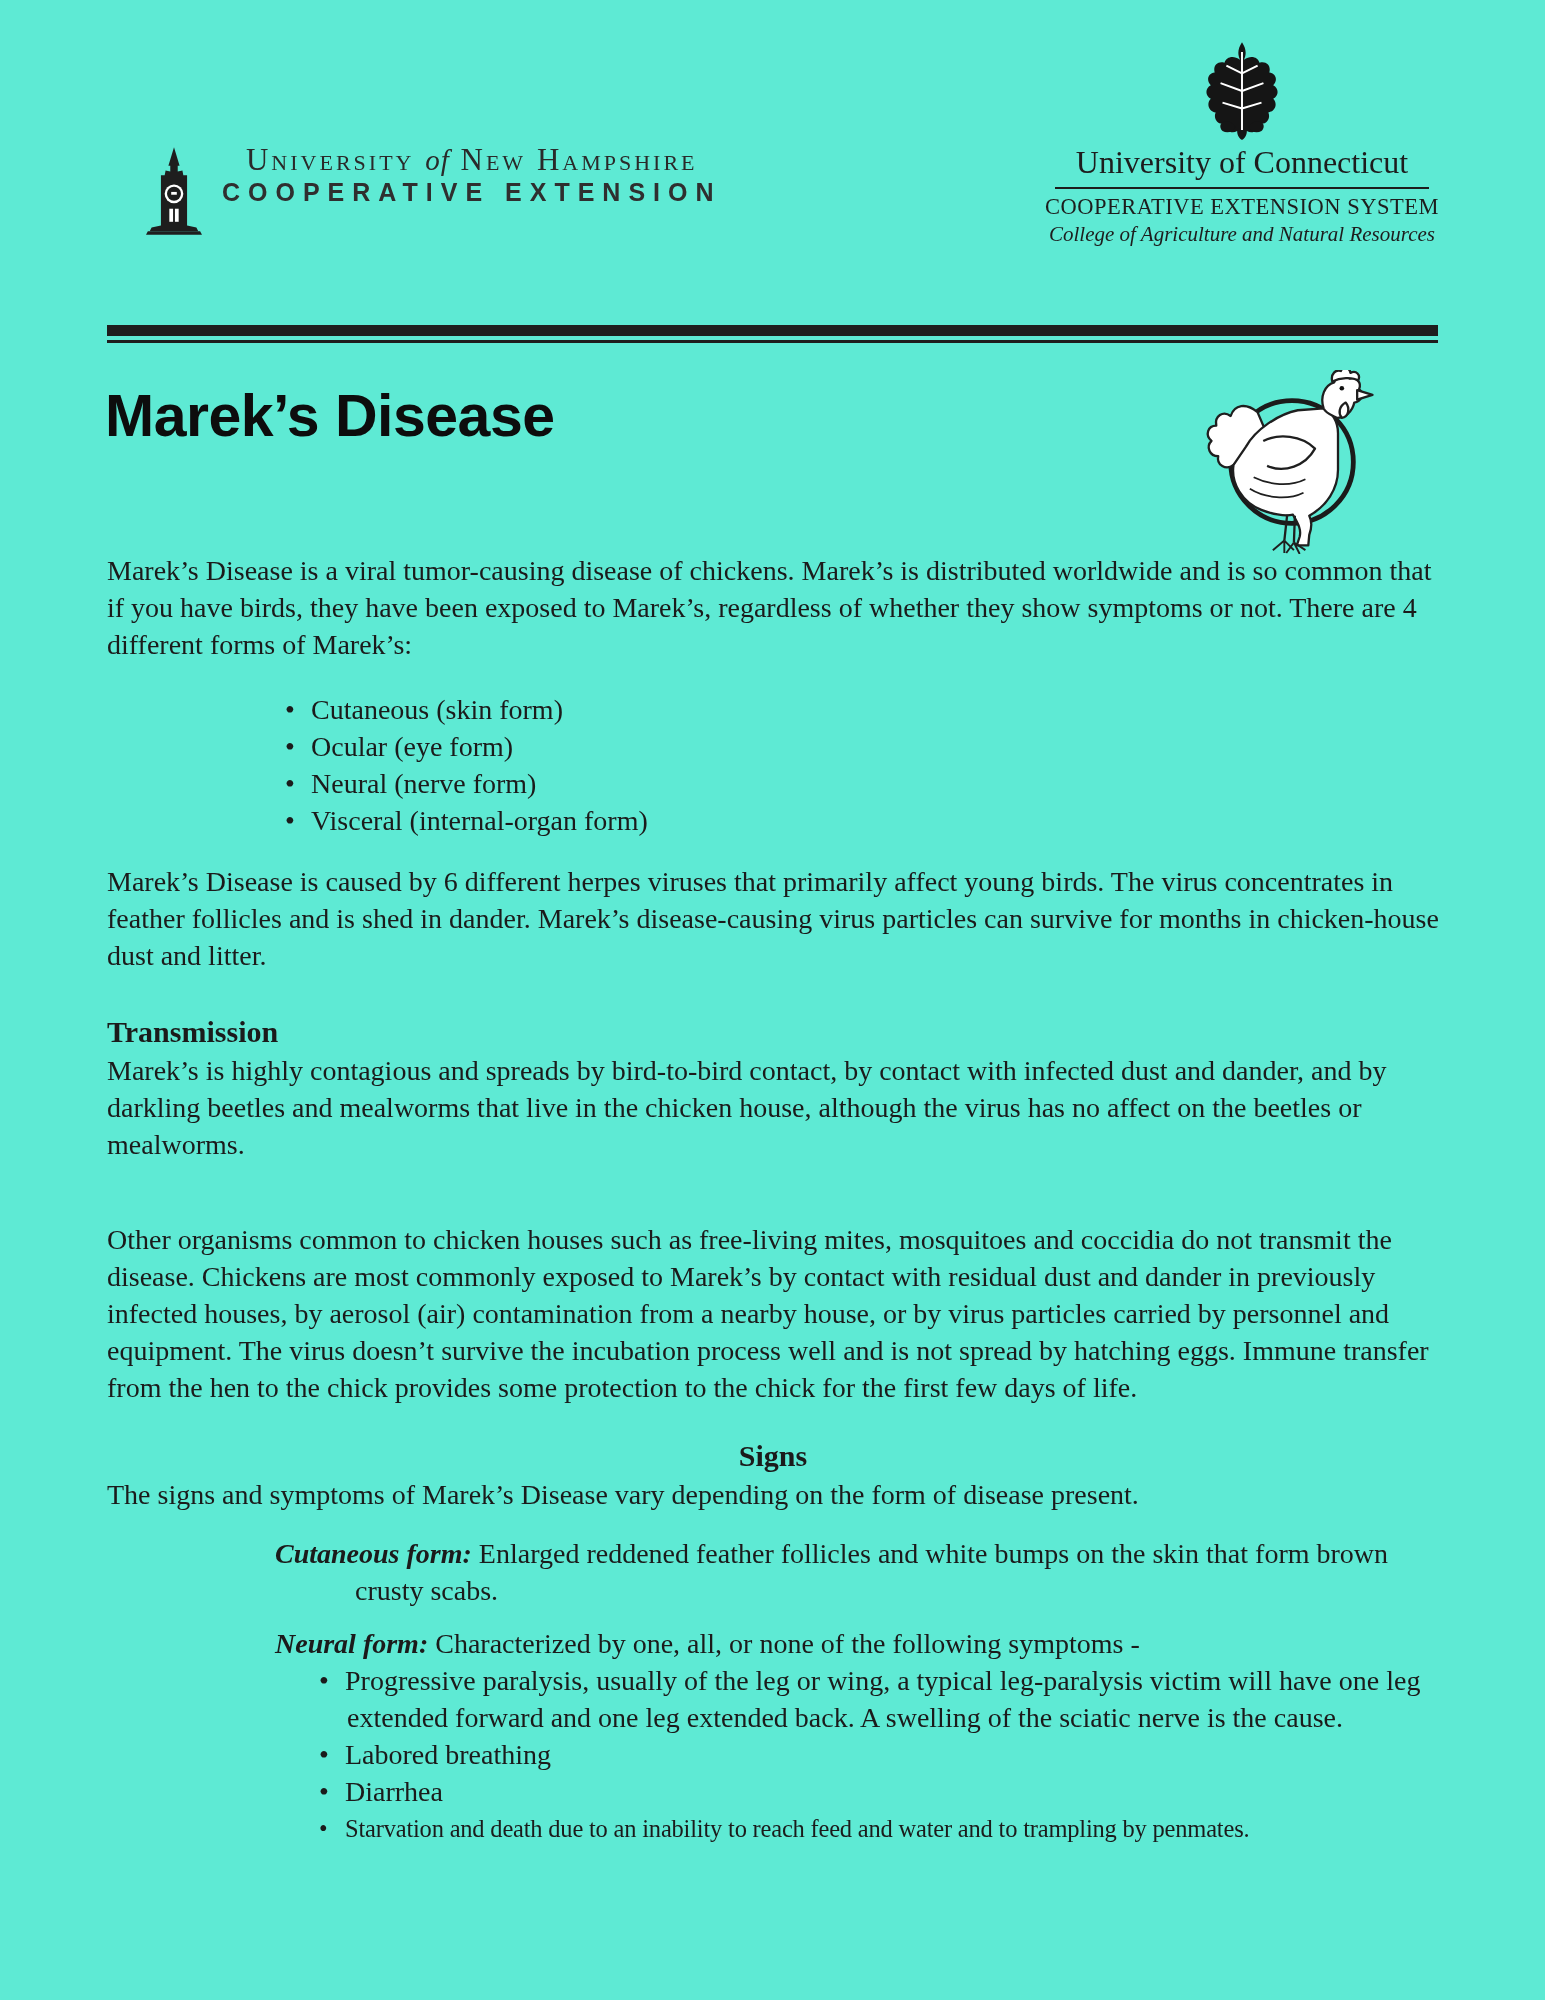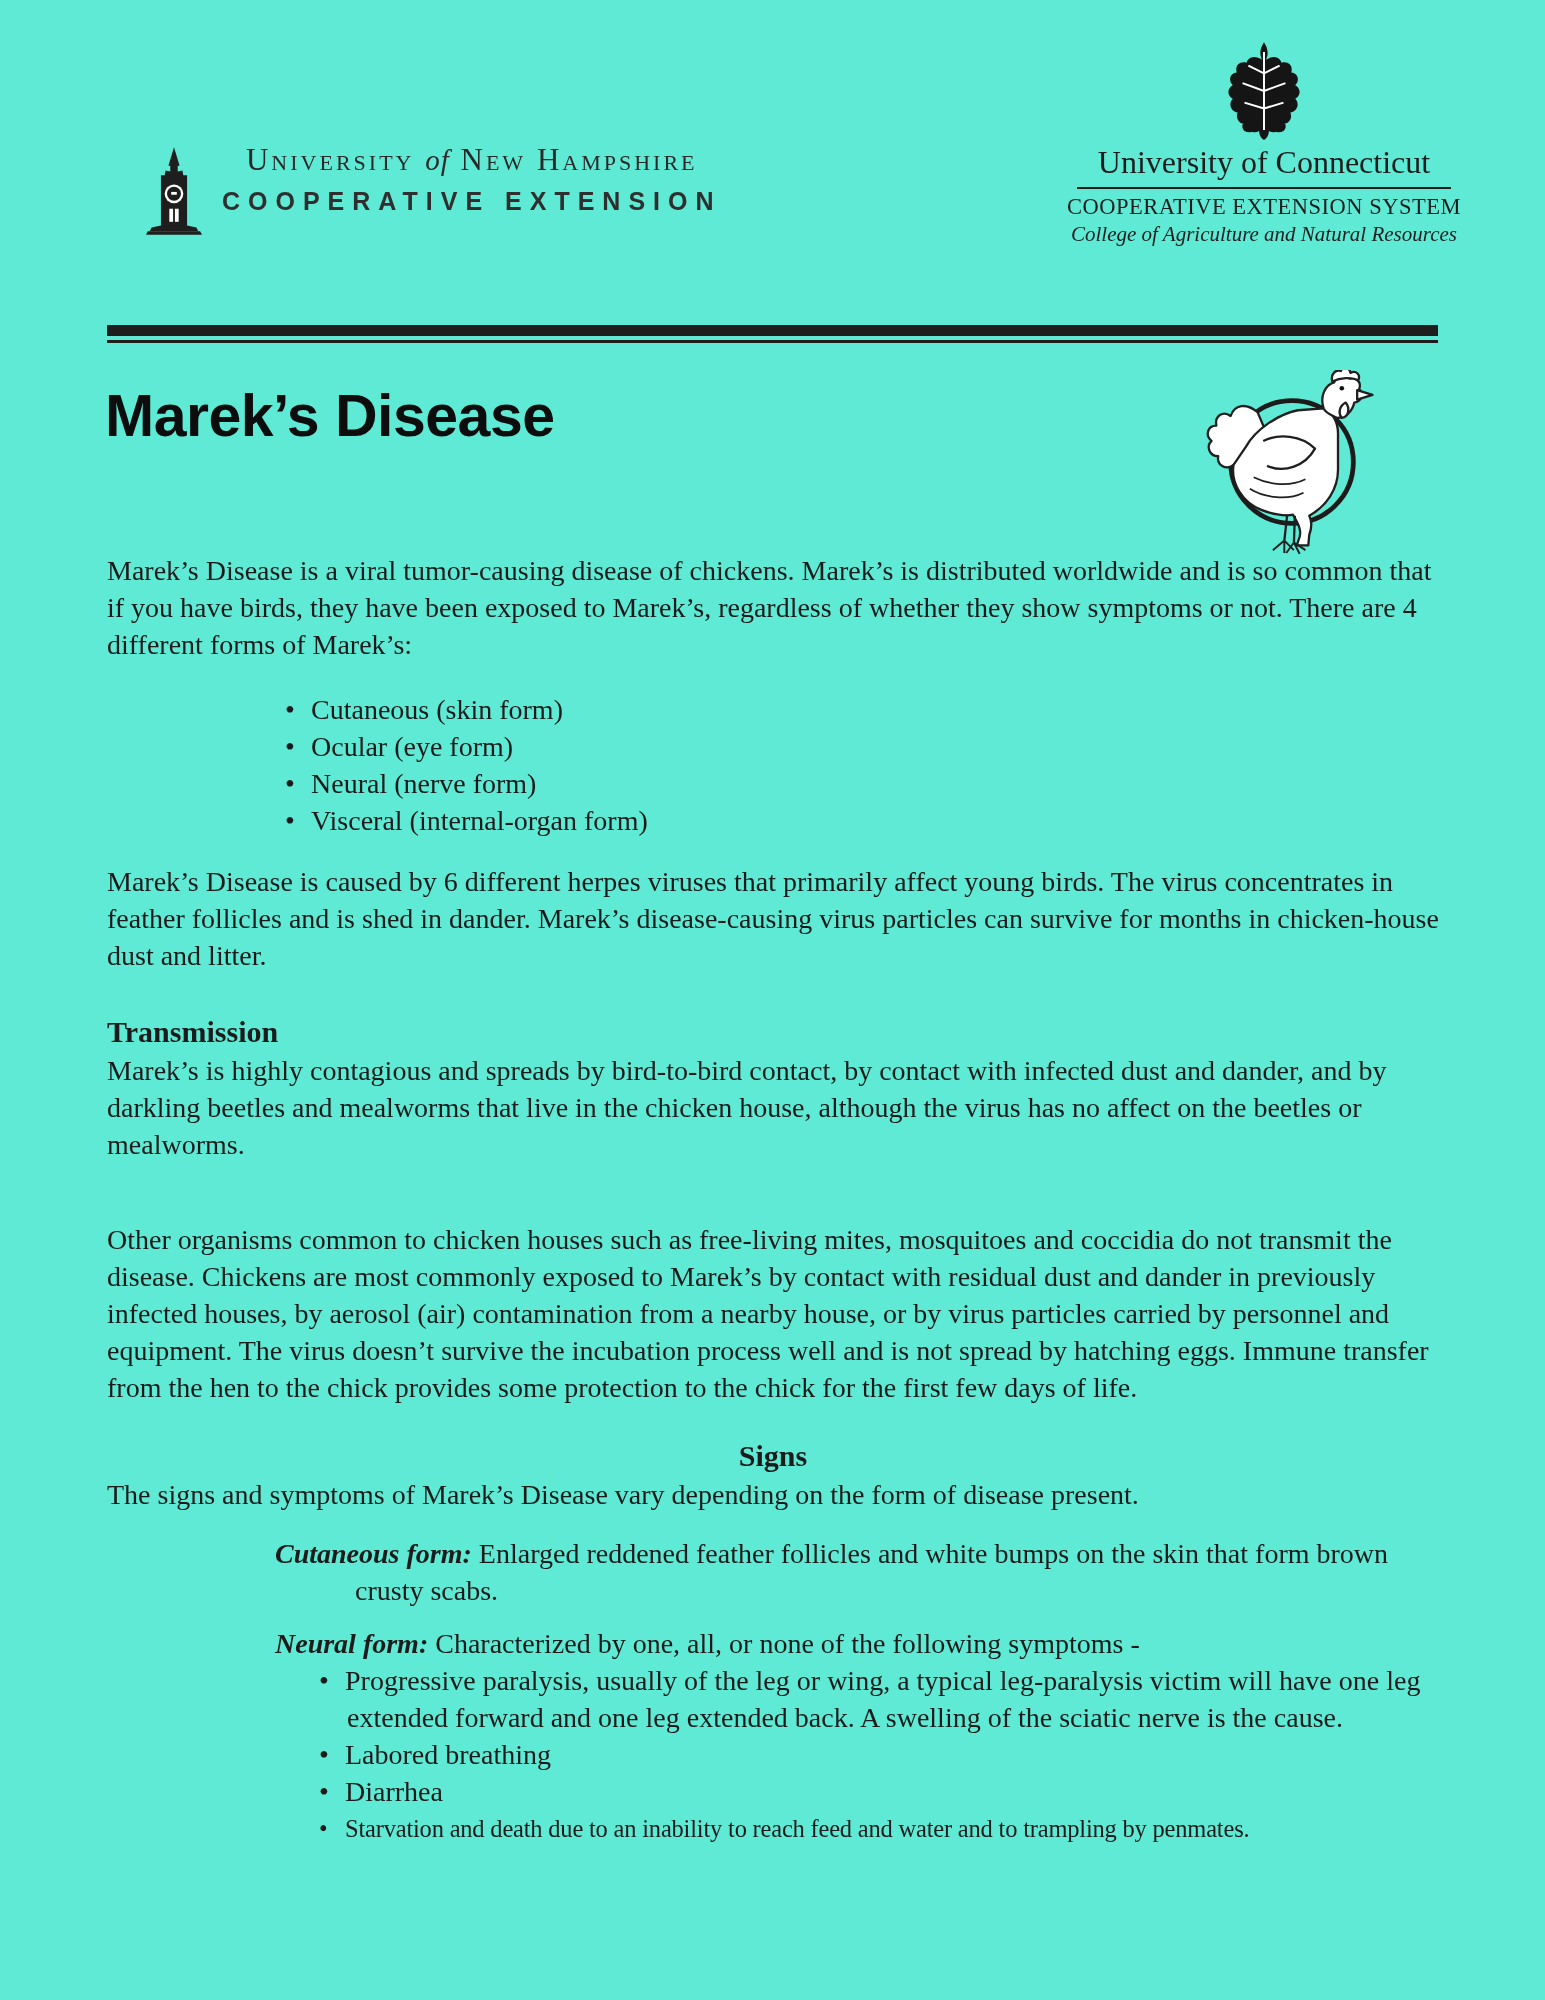--- a/index.html
+++ b/index.html
@@ -17,24 +17,24 @@
   .unh{position:absolute;left:146px;top:142px;display:flex;align-items:flex-start;}
   .unh-tower{flex:0 0 auto;margin-top:2px;}
   .unh-text{margin-left:20px;text-align:center;}
   .unh-line1{
     font-size:31px;letter-spacing:3px;color:#2a2a2a;white-space:nowrap;
   }
   .unh-line1 .sc{font-variant:small-caps;}
   .unh-line1 .of{font-style:italic;letter-spacing:1px;font-size:29px;}
   .unh-line2{
     font-family:"Liberation Sans", sans-serif;font-weight:700;
-    font-size:25px;letter-spacing:8px;color:#2f2f2f;margin-top:9px;white-space:nowrap;
+    font-size:25px;letter-spacing:8px;color:#2f2f2f;white-space:nowrap;
   }
 
-  .uconn{position:absolute;left:1066px;top:40px;width:396px;text-align:center;}
+  .uconn{position:absolute;left:1044px;top:40px;width:396px;text-align:center;}
   .uconn-leaf{display:block;margin:0 auto 4px auto;}
   .uconn-name{font-size:32px;color:#1d1d1d;white-space:nowrap;}
   .uconn-divider{width:374px;height:2px;background:#1d1d1d;margin:6px auto 5px auto;}
   .uconn-system{font-size:22.5px;letter-spacing:0.5px;color:#1d1d1d;white-space:nowrap;}
   .uconn-college{font-size:21px;font-style:italic;color:#1d1d1d;margin-top:2px;white-space:nowrap;}
 
   
   .rule{position:absolute;left:107px;top:325px;width:1331px;}
   .rule-thick{height:11px;background:#1e1e1e;}
   .rule-thin{height:3px;background:#1e1e1e;margin-top:4px;}

